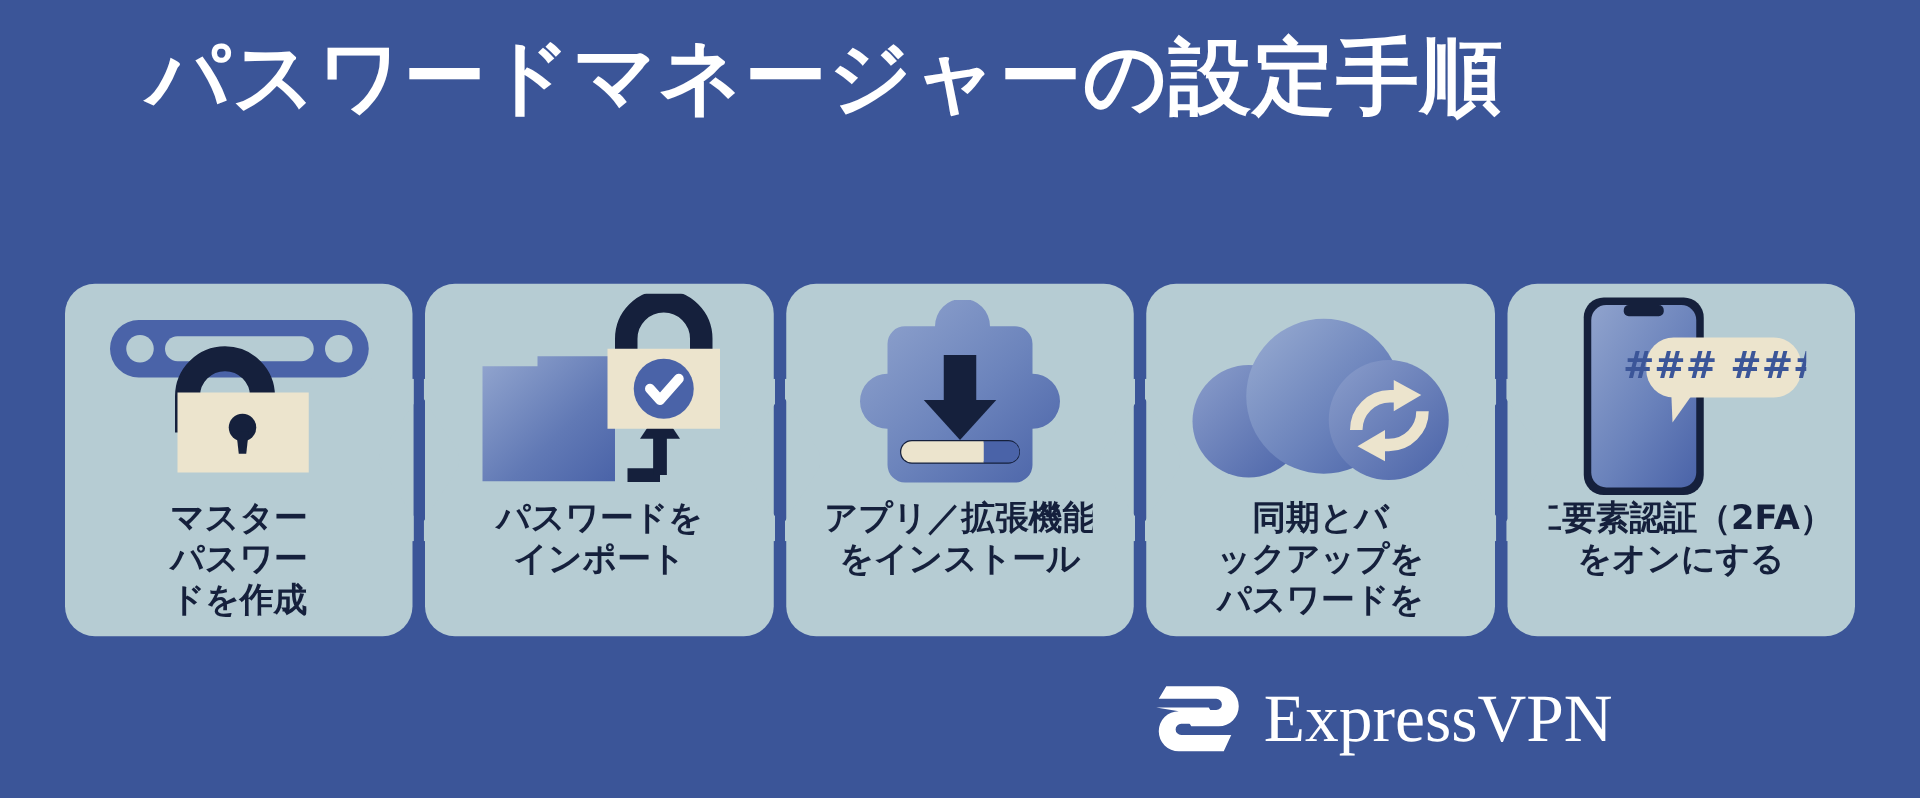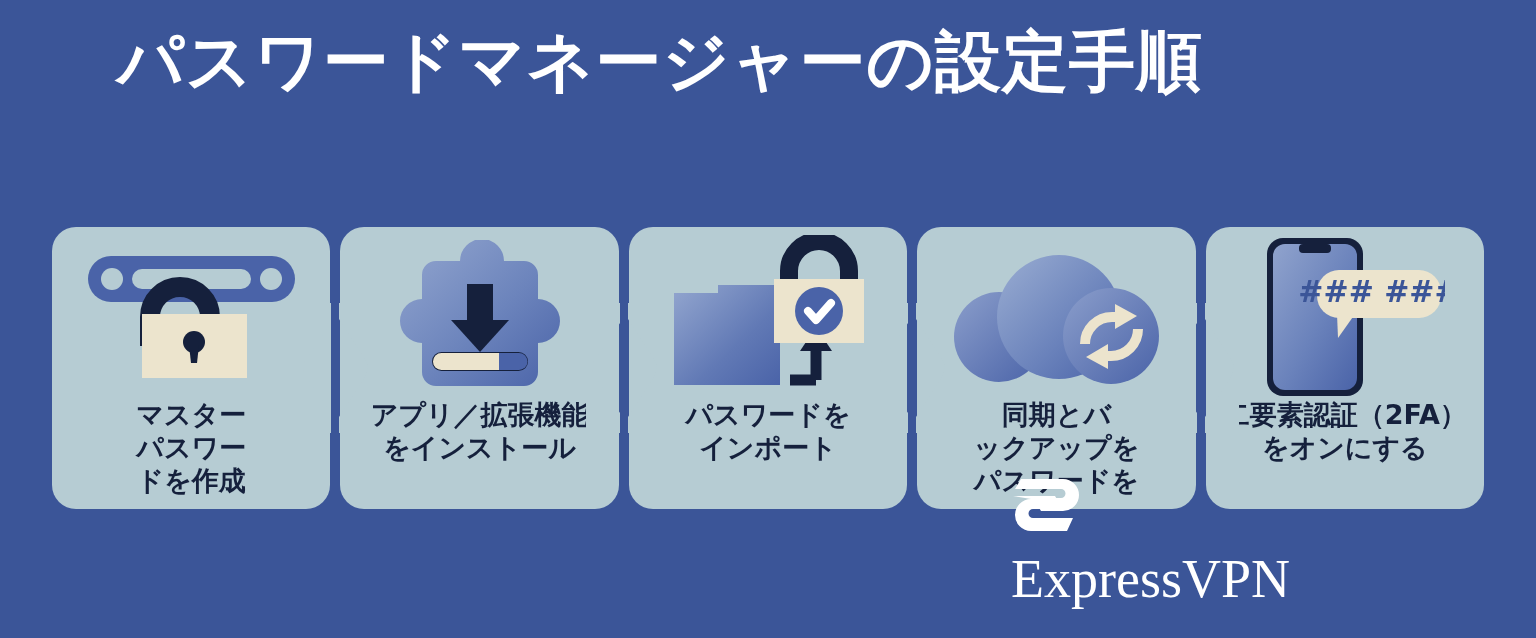--- a/index.html
+++ b/index.html
@@ -91,23 +91,22 @@
     white-space:pre-line;
     font-family:"DejaVu Sans","Liberation Sans",sans-serif;
   }
 
   
   .logo {
     position:absolute;
     right:30px;
     bottom:32px;
     display:flex;
-    align-items:flex-start;
+    align-items:center;
     gap:16px;
-    flex-direction:column;
   }
   .logo-mark { display:block; }
   .logo-text {
     color:#ffffff;
     font-family:"Liberation Serif","DejaVu Serif",serif;
     font-size:54px;
     font-weight:400;
     letter-spacing:0px;
     line-height:1;
   }
@@ -139,20 +138,55 @@
 
           <rect x="58" y="64" width="105" height="64" fill="#ece4cd"></rect>
 
           <circle cx="110" cy="92" r="11" fill="#15203c"></circle>
           <path d="M105 95 L115 95 L113 113 L107 113 Z" fill="#15203c"></path>
         </svg>
       </div>
       <div class="card-label">マスター
 パスワー
 ドを作成</div>
+    </div>
+
+    <div class="card">
+      <svg class="notch-in" viewBox="0 0 34 130">
+        <path d="M0 0 L0 16 L26 56 Q31 65 26 74 L0 114 L0 130 L34 130 L34 0 Z" fill="#b6ccd3"></path>
+      </svg>
+      <svg class="notch-out" viewBox="0 0 34 130">
+        <path d="M34 0 L34 20 L8 58 Q4 65 8 72 L34 110 L34 130 L0 130 L0 0 Z" fill="#b6ccd3"></path>
+      </svg>
+      <div class="icon-wrap">
+        <svg width="200" height="162" viewBox="0 0 200 162">
+          <defs>
+            <linearGradient id="gfold" x1="0" y1="0" x2="1" y2="1">
+              <stop offset="0%" stop-color="#93a6cf"></stop>
+              <stop offset="60%" stop-color="#6179b5"></stop>
+              <stop offset="100%" stop-color="#4a63a8"></stop>
+            </linearGradient>
+          </defs>
+
+          <path d="M6 58 H50 V50 H112 V150 H6 Z" fill="url(#gfold)"></path>
+
+          <path d="M122 145 H148" stroke="#15203c" stroke-width="11" fill="none"></path>
+          <path d="M148 145 V112" stroke="#15203c" stroke-width="11" fill="none"></path>
+          <path d="M132 116 L164 116 L148 92 Z" fill="#15203c"></path>
+
+          <path d="M121 48 V36 a30 30 0 0 1 60 0 V48" fill="none" stroke="#15203c" stroke-width="18"></path>
+
+          <rect x="106" y="44" width="90" height="64" fill="#ece4cd"></rect>
+
+          <circle cx="151" cy="76" r="24" fill="#4a63a8"></circle>
+          <path d="M140 76 L148 85 L163 68" fill="none" stroke="#ffffff" stroke-width="8" stroke-linecap="round" stroke-linejoin="round"></path>
+        </svg>
+      </div>
+      <div class="card-label">パスワードを
+インポート</div>
     </div>
 
     <div class="card">
       <svg class="notch-in" viewBox="0 0 34 130">
         <path d="M0 0 L0 16 L26 56 Q31 65 26 74 L0 114 L0 130 L34 130 L34 0 Z" fill="#b6ccd3"></path>
       </svg>
       <svg class="notch-out" viewBox="0 0 34 130">
         <path d="M34 0 L34 20 L8 58 Q4 65 8 72 L34 110 L34 130 L0 130 L0 0 Z" fill="#b6ccd3"></path>
       </svg>
       <div class="icon-wrap">
@@ -189,55 +223,20 @@
     </div>
 
     <div class="card">
       <svg class="notch-in" viewBox="0 0 34 130">
         <path d="M0 0 L0 16 L26 56 Q31 65 26 74 L0 114 L0 130 L34 130 L34 0 Z" fill="#b6ccd3"></path>
       </svg>
       <svg class="notch-out" viewBox="0 0 34 130">
         <path d="M34 0 L34 20 L8 58 Q4 65 8 72 L34 110 L34 130 L0 130 L0 0 Z" fill="#b6ccd3"></path>
       </svg>
       <div class="icon-wrap">
-        <svg width="200" height="162" viewBox="0 0 200 162">
-          <defs>
-            <linearGradient id="gfold" x1="0" y1="0" x2="1" y2="1">
-              <stop offset="0%" stop-color="#93a6cf"></stop>
-              <stop offset="60%" stop-color="#6179b5"></stop>
-              <stop offset="100%" stop-color="#4a63a8"></stop>
-            </linearGradient>
-          </defs>
-
-          <path d="M6 58 H50 V50 H112 V150 H6 Z" fill="url(#gfold)"></path>
-
-          <path d="M122 145 H148" stroke="#15203c" stroke-width="11" fill="none"></path>
-          <path d="M148 145 V112" stroke="#15203c" stroke-width="11" fill="none"></path>
-          <path d="M132 116 L164 116 L148 92 Z" fill="#15203c"></path>
-
-          <path d="M121 48 V36 a30 30 0 0 1 60 0 V48" fill="none" stroke="#15203c" stroke-width="18"></path>
-
-          <rect x="106" y="44" width="90" height="64" fill="#ece4cd"></rect>
-
-          <circle cx="151" cy="76" r="24" fill="#4a63a8"></circle>
-          <path d="M140 76 L148 85 L163 68" fill="none" stroke="#ffffff" stroke-width="8" stroke-linecap="round" stroke-linejoin="round"></path>
-        </svg>
-      </div>
-      <div class="card-label">パスワードを
-インポート</div>
-    </div>
-
-    <div class="card">
-      <svg class="notch-in" viewBox="0 0 34 130">
-        <path d="M0 0 L0 16 L26 56 Q31 65 26 74 L0 114 L0 130 L34 130 L34 0 Z" fill="#b6ccd3"></path>
-      </svg>
-      <svg class="notch-out" viewBox="0 0 34 130">
-        <path d="M34 0 L34 20 L8 58 Q4 65 8 72 L34 110 L34 130 L0 130 L0 0 Z" fill="#b6ccd3"></path>
-      </svg>
-      <div class="icon-wrap">
         <svg width="210" height="142" viewBox="0 0 210 142">
           <defs>
             <linearGradient id="gcl1" x1="0" y1="0" x2="1" y2="1">
               <stop offset="0%" stop-color="#9aadd2"></stop>
               <stop offset="60%" stop-color="#6a82bb"></stop>
               <stop offset="100%" stop-color="#4a63a8"></stop>
             </linearGradient>
             <linearGradient id="gcl2" x1="0" y1="0" x2="1" y2="1">
               <stop offset="0%" stop-color="#8b9ecb"></stop>
               <stop offset="100%" stop-color="#4a63a8"></stop>

